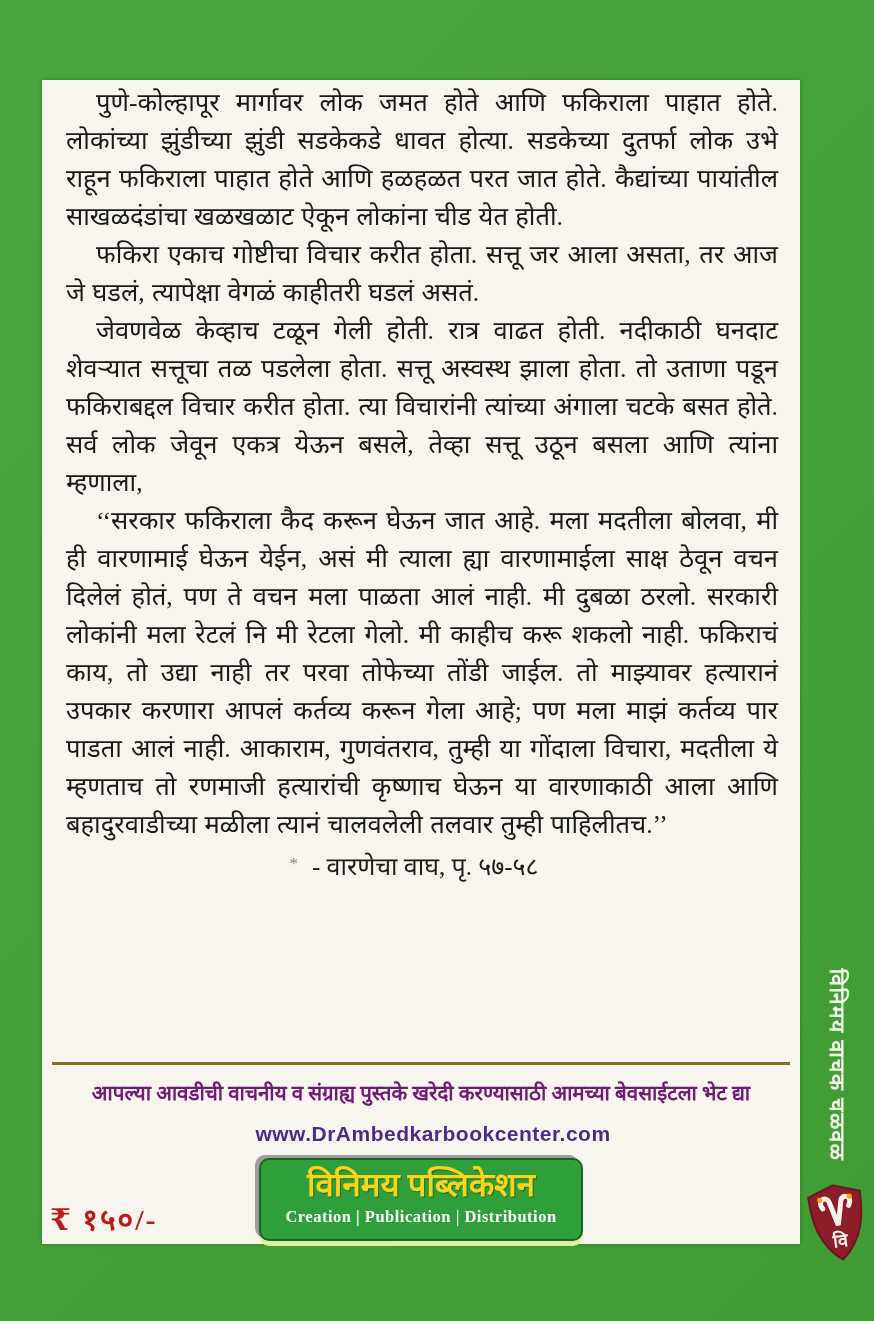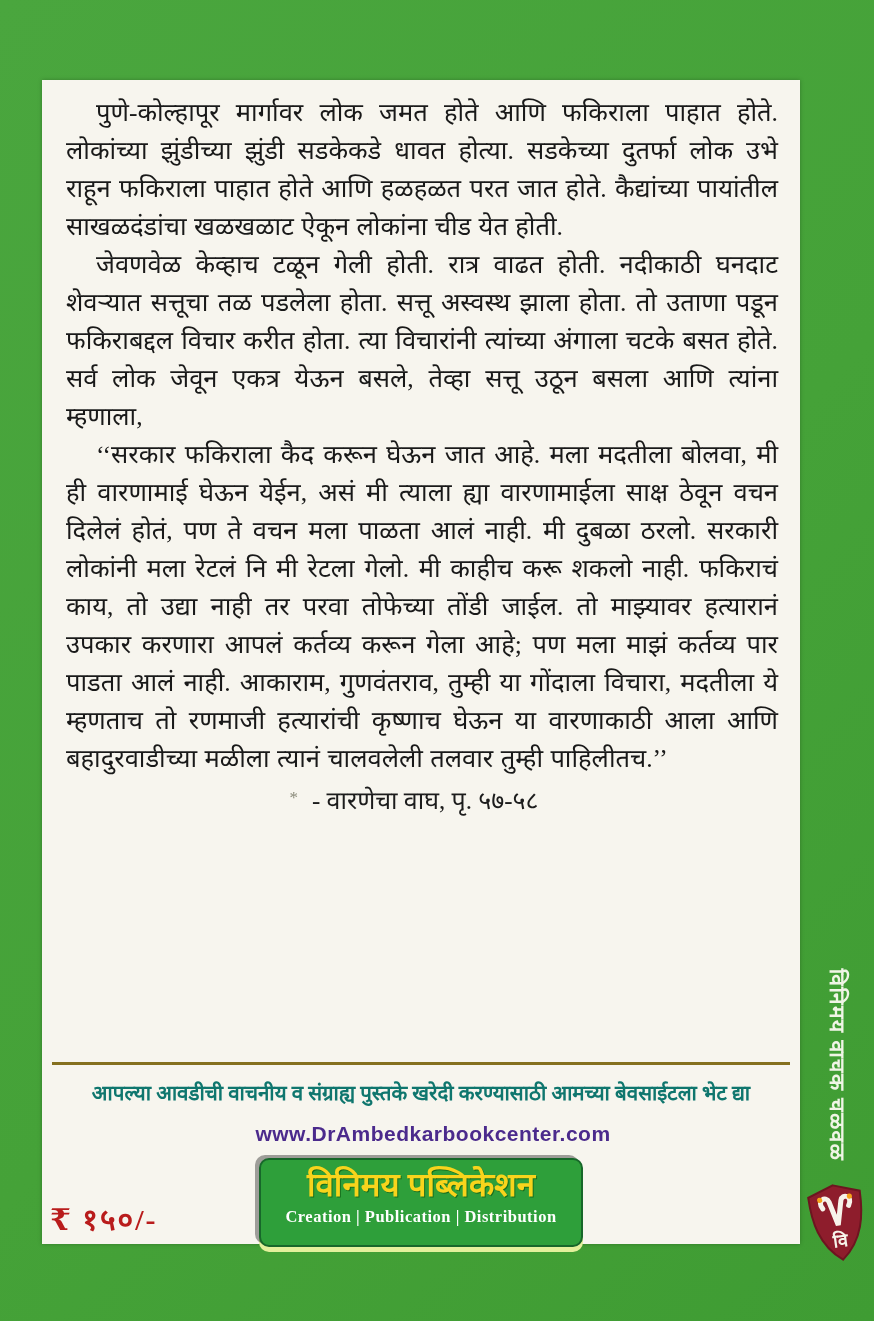--- a/index.html
+++ b/index.html
@@ -6,48 +6,48 @@
   body{
     width:874px;height:1321px;position:relative;overflow:hidden;
     background:linear-gradient(135deg,#4aa63e 0%,#45a238 55%,#3f9c33 100%);
     font-family:"Liberation Serif","DejaVu Serif",serif;
   }
   .page{
     position:absolute;left:42px;top:80px;width:758px;height:1164px;
     background:#f7f5ee;box-shadow:0 0 4px rgba(0,0,0,.25);
   }
   .main-text{
-    padding:14px 22px 0 24px;color:#191919;
+    padding:4px 22px 0 24px;color:#191919;
   }
   .para{
     margin:0;font-size:25.5px;line-height:38px;text-align:justify;
     text-indent:30px;word-spacing:1px;
   }
   .para.no-indent{text-indent:0;}
   .attribution{
     margin:4px 14px 0 0;text-align:center;font-size:25px;color:#1c1c1c;
   }
   .attr-mark{color:#8a8a7a;font-size:17px;vertical-align:6px;margin-right:14px;}
   .rule{
     position:absolute;top:982px;left:10px;right:10px;height:0;
     border-top:3px solid #85701f;
   }
   .ad-line{
     position:absolute;top:998px;left:0;width:100%;text-align:center;
-    font-size:20.5px;font-weight:bold;color:#0f766e;
+    font-size:20.5px;font-weight:bold;color:#701a75;
   }
   .website{
     position:absolute;top:1042px;left:0;width:100%;text-align:center;
     font-family:"Liberation Sans","DejaVu Sans",sans-serif;
     font-size:21px;font-weight:bold;color:#4b2a8c;letter-spacing:.5px;margin-left:12px;
   }
   .pub-box{
     position:absolute;top:1078px;left:50%;transform:translateX(-50%);
     background:#2e9f3a;border:2px solid #17672a;border-radius:10px;
-    padding:5px 20px 18px;text-align:center;min-width:280px;
+    padding:5px 20px 12px;text-align:center;min-width:280px;
     box-shadow:-4px -3px 0 rgba(25,25,25,.4),0 5px 0 #e3f09b;
   }
   .pub-name{
     font-size:33px;font-weight:bold;color:#f8d41c;line-height:40px;
     text-shadow:1px 1px 0 rgba(0,60,0,.5);
   }
   .pub-tagline{
     margin-top:2px;font-family:Liberation Serif, serif;
     font-size:16.5px;font-weight:bold;color:#ffffff;letter-spacing:.5px;
   }
@@ -66,20 +66,21 @@
     transform:rotate(-8deg);
   }
 </style>
 </head>
 <body>
 
 <div class="page">
 
   <div class="main-text">
       <p class="para">पुणे-कोल्हापूर मार्गावर लोक जमत होते आणि फकिराला पाहात होते. लोकांच्या झुंडीच्या झुंडी सडकेकडे धावत होत्या. सडकेच्या दुतर्फा लोक उभे राहून फकिराला पाहात होते आणि हळहळत परत जात होते. कैद्यांच्या पायांतील साखळदंडांचा खळखळाट ऐकून लोकांना चीड येत होती.</p>
+      <p class="para">फकिरा एकाच गोष्टीचा विचार करीत होता. सत्तू जर आला असता, तर आज जे घडलं, त्यापेक्षा वेगळं काहीतरी घडलं असतं.</p>
       <p class="para">जेवणवेळ केव्हाच टळून गेली होती. रात्र वाढत होती. नदीकाठी घनदाट शेवऱ्यात सत्तूचा तळ पडलेला होता. सत्तू अस्वस्थ झाला होता. तो उताणा पडून फकिराबद्दल विचार करीत होता. त्या विचारांनी त्यांच्या अंगाला चटके बसत होते. सर्व लोक जेवून एकत्र येऊन बसले, तेव्हा सत्तू उठून बसला आणि त्यांना म्हणाला,</p>
       <p class="para">‘‘सरकार फकिराला कैद करून घेऊन जात आहे. मला मदतीला बोलवा, मी ही वारणामाई घेऊन येईन, असं मी त्याला ह्या वारणामाईला साक्ष ठेवून वचन दिलेलं होतं, पण ते वचन मला पाळता आलं नाही. मी दुबळा ठरलो. सरकारी लोकांनी मला रेटलं नि मी रेटला गेलो. मी काहीच करू शकलो नाही. फकिराचं काय, तो उद्या नाही तर परवा तोफेच्या तोंडी जाईल. तो माझ्यावर हत्यारानं उपकार करणारा आपलं कर्तव्य करून गेला आहे; पण मला माझं कर्तव्य पार पाडता आलं नाही. आकाराम, गुणवंतराव, तुम्ही या गोंदाला विचारा, मदतीला ये म्हणताच तो रणमाजी हत्यारांची कृष्णाच घेऊन या वारणाकाठी आला आणि बहादुरवाडीच्या मळीला त्यानं चालवलेली तलवार तुम्ही पाहिलीतच.’’</p>
     </div>
 
   <div class="attribution">
     <span class="attr-mark">*</span><span>- वारणेचा वाघ, पृ. ५७-५८</span>
   </div>
 
   <div class="rule"></div>
 

